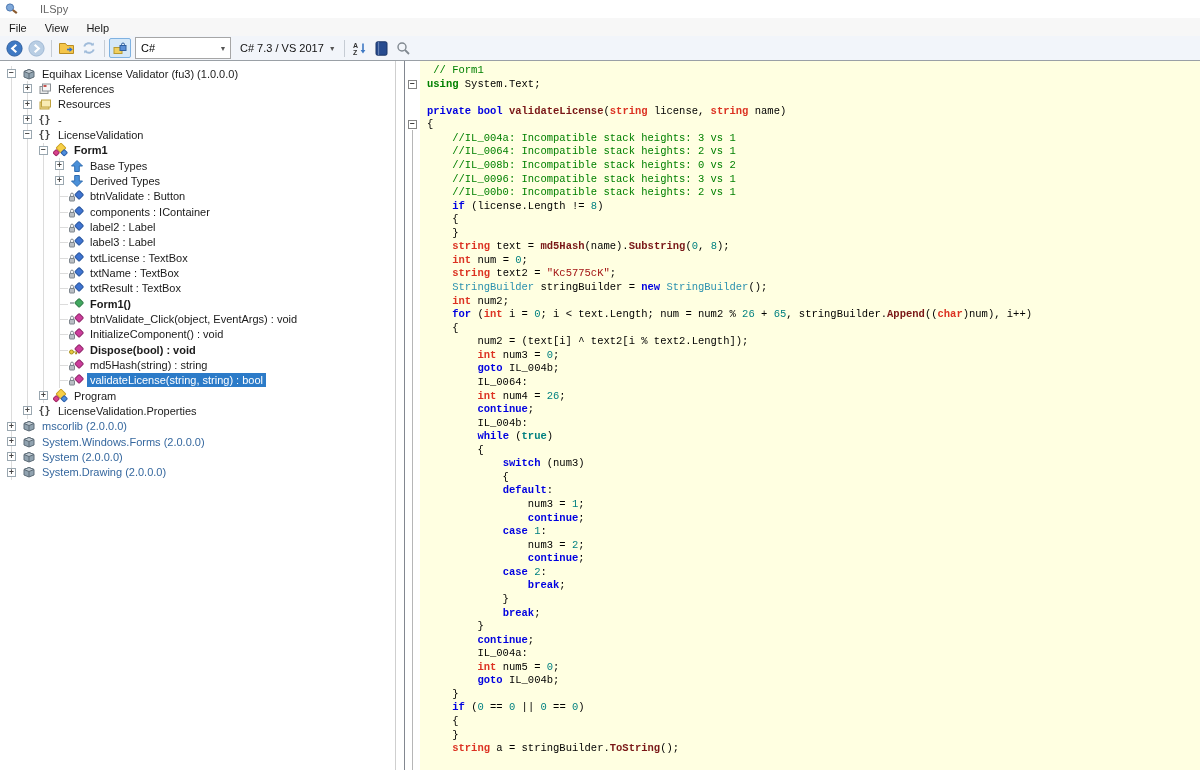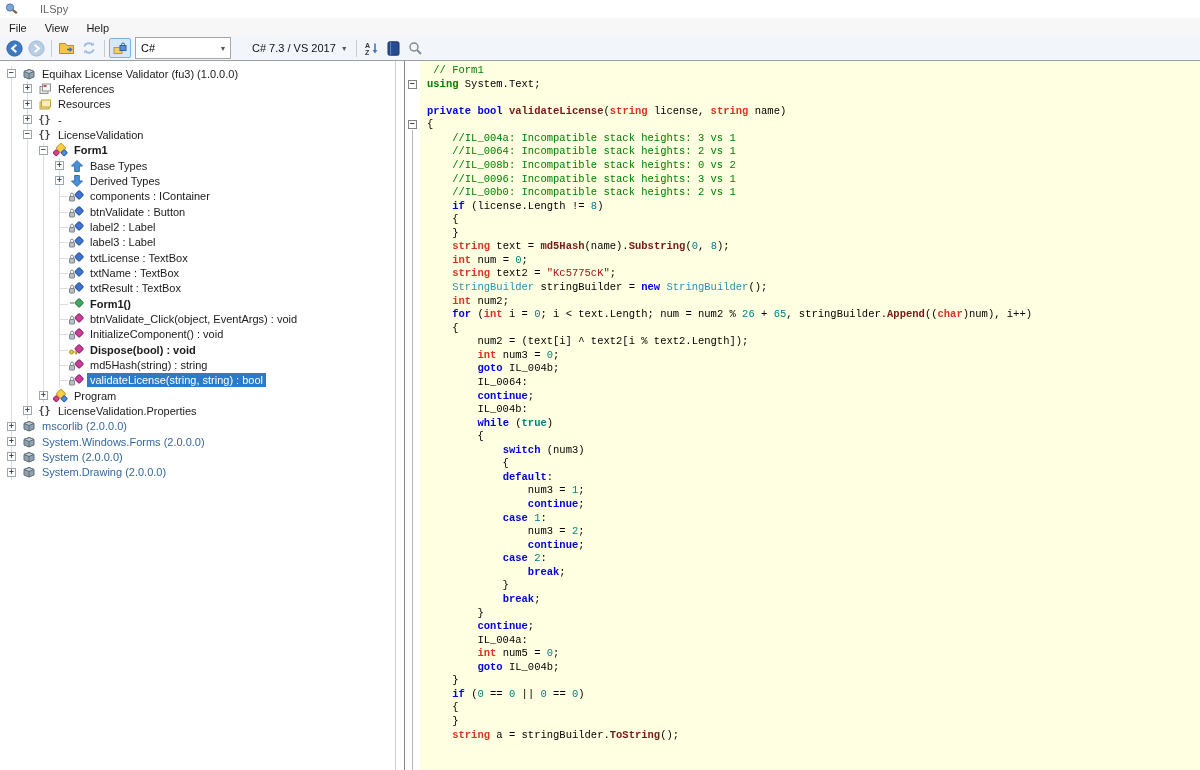--- a/index.html
+++ b/index.html
@@ -12,21 +12,21 @@
   .menubar{height:18px;display:flex;align-items:flex-end;background:#f7f7f7}
   .menu-item{padding:2px 9px;cursor:default}
   
   .toolbar{height:24px;display:flex;align-items:center;background:#f2f5fa;padding-left:3px}
   .tbtn{width:22px;height:20px;display:flex;align-items:center;justify-content:center;border-radius:2px;flex:none}
   .tbtn.pressed{background:#d5e8f8;border:1px solid #7fb2e1;width:20px;height:18px}
   .tsep{width:1px;height:17px;background:#c6ccd4;margin:0 4px;flex:none}
   .combobox{width:94px;height:20px;background:#fff;border:1px solid #a6a6a6;display:flex;align-items:center;margin-left:4px;flex:none}
   .combobox .val{flex:1;padding-left:5px;color:#000}
   .combobox .cbarrow{width:14px;text-align:center;font-size:7px;color:#555}
-  .flatdd{display:flex;align-items:center;margin-left:17px;padding:2px 4px;color:#111;flex:none}
+  .flatdd{display:flex;align-items:center;margin-left:5px;padding:2px 4px;color:#111;flex:none}
   .flatdd .ddarrow{margin-left:5px;font-size:7px;color:#555}
   
   .main{display:flex;height:709px;border-top:1px solid #9aa0a6}
   .treepanel{width:395px;flex:none;border-right:1px solid #cfcfcf;background:#fff;overflow:hidden;padding-top:5px}
   .splitter{width:8px;flex:none;background:#fff}
   .codepanel{flex:1;display:flex;border-left:1px solid #828790;background:#ffffe1;overflow:hidden;position:relative}
   
   .trow{height:15.33px;display:flex;align-items:center;padding-left:4px;white-space:nowrap}
   .gcell,.expcell{width:16px;height:100%;flex:none;position:relative;
     background:linear-gradient(to right,transparent 7px,#dcdcdc 7px,#dcdcdc 8px,transparent 8px)}
@@ -253,35 +253,35 @@
         <span class="gcell"></span>
         <span class="gcell"></span>
         <span class="expcell gstub"></span>
         <span class="ticon">
           <svg width="15" height="14">
             <rect x="0.5" y="7.5" width="5" height="4.5" rx="0.5" fill="#b9bec4" stroke="#7e868d"></rect>
             <path d="M1.6 7.5 v-2 a1.4 1.4 0 0 1 2.8 0 v2" fill="none" stroke="#7e868d"></path>
             <rect x="7" y="2.8" width="6.2" height="6.2" rx="1" transform="rotate(45 10.1 5.9)" fill="#3f74d1" stroke="#24539e"></rect>
           </svg>
         </span>
+        <span class="tlabel">btnValidate : Button</span>
+      </div>
+      <div class="trow">
+        <span class="gcell"></span>
+        <span class="gcell"></span>
+        <span class="gcell"></span>
+        <span class="expcell gstub"></span>
+        <span class="ticon">
+          <svg width="15" height="14">
+            <rect x="0.5" y="7.5" width="5" height="4.5" rx="0.5" fill="#b9bec4" stroke="#7e868d"></rect>
+            <path d="M1.6 7.5 v-2 a1.4 1.4 0 0 1 2.8 0 v2" fill="none" stroke="#7e868d"></path>
+            <rect x="7" y="2.8" width="6.2" height="6.2" rx="1" transform="rotate(45 10.1 5.9)" fill="#3f74d1" stroke="#24539e"></rect>
+          </svg>
+        </span>
         <span class="tlabel">components : IContainer</span>
-      </div>
-      <div class="trow">
-        <span class="gcell"></span>
-        <span class="gcell"></span>
-        <span class="gcell"></span>
-        <span class="expcell gstub"></span>
-        <span class="ticon">
-          <svg width="15" height="14">
-            <rect x="0.5" y="7.5" width="5" height="4.5" rx="0.5" fill="#b9bec4" stroke="#7e868d"></rect>
-            <path d="M1.6 7.5 v-2 a1.4 1.4 0 0 1 2.8 0 v2" fill="none" stroke="#7e868d"></path>
-            <rect x="7" y="2.8" width="6.2" height="6.2" rx="1" transform="rotate(45 10.1 5.9)" fill="#3f74d1" stroke="#24539e"></rect>
-          </svg>
-        </span>
-        <span class="tlabel">btnValidate : Button</span>
       </div>
       <div class="trow">
         <span class="gcell"></span>
         <span class="gcell"></span>
         <span class="gcell"></span>
         <span class="expcell gstub"></span>
         <span class="ticon">
           <svg width="15" height="14">
             <rect x="0.5" y="7.5" width="5" height="4.5" rx="0.5" fill="#b9bec4" stroke="#7e868d"></rect>
             <path d="M1.6 7.5 v-2 a1.4 1.4 0 0 1 2.8 0 v2" fill="none" stroke="#7e868d"></path>
@@ -532,20 +532,21 @@
         <div class="cline"><span>    </span><span class="t">int</span><span> num = </span><span class="n">0</span><span>;</span></div>
         <div class="cline"><span>    </span><span class="t">string</span><span> text2 = </span><span class="s">"Kc5775cK"</span><span>;</span></div>
         <div class="cline"><span>    </span><span class="y">StringBuilder</span><span> stringBuilder = </span><span class="k">new</span><span> </span><span class="y">StringBuilder</span><span>();</span></div>
         <div class="cline"><span>    </span><span class="t">int</span><span> num2;</span></div>
         <div class="cline"><span>    </span><span class="k">for</span><span> (</span><span class="t">int</span><span> i = </span><span class="n">0</span><span>; i &lt; text.Length; num = num2 % </span><span class="n">26</span><span> + </span><span class="n">65</span><span>, stringBuilder.</span><span class="m">Append</span><span>((</span><span class="t">char</span><span>)num), i++)</span></div>
         <div class="cline"><span>    {</span></div>
         <div class="cline"><span>        num2 = (text[i] ^ text2[i % text2.Length]);</span></div>
         <div class="cline"><span>        </span><span class="t">int</span><span> num3 = </span><span class="n">0</span><span>;</span></div>
         <div class="cline"><span>        </span><span class="k">goto</span><span> IL_004b;</span></div>
         <div class="cline"><span>        IL_0064:</span></div>
+        <div class="cline"><span>        </span><span class="t">int</span><span> num4 = </span><span class="n">26</span><span>;</span></div>
         <div class="cline"><span>        </span><span class="k">continue</span><span>;</span></div>
         <div class="cline"><span>        IL_004b:</span></div>
         <div class="cline"><span>        </span><span class="k">while</span><span> (</span><span class="b">true</span><span>)</span></div>
         <div class="cline"><span>        {</span></div>
         <div class="cline"><span>            </span><span class="k">switch</span><span> (num3)</span></div>
         <div class="cline"><span>            {</span></div>
         <div class="cline"><span>            </span><span class="k">default</span><span>:</span></div>
         <div class="cline"><span>                num3 = </span><span class="n">1</span><span>;</span></div>
         <div class="cline"><span>                </span><span class="k">continue</span><span>;</span></div>
         <div class="cline"><span>            </span><span class="k">case</span><span> </span><span class="n">1</span><span>:</span></div>

